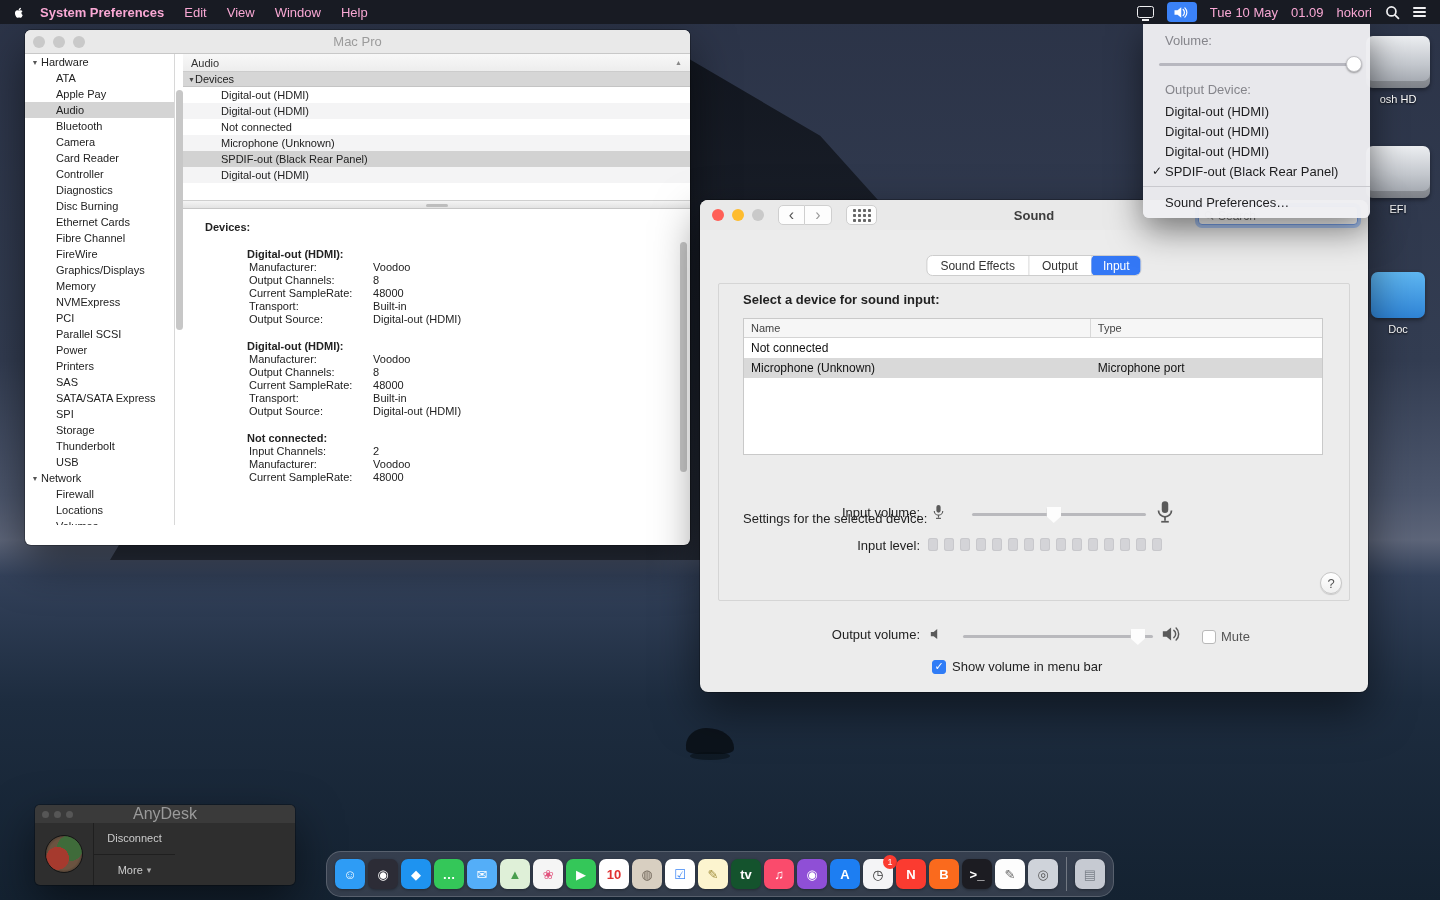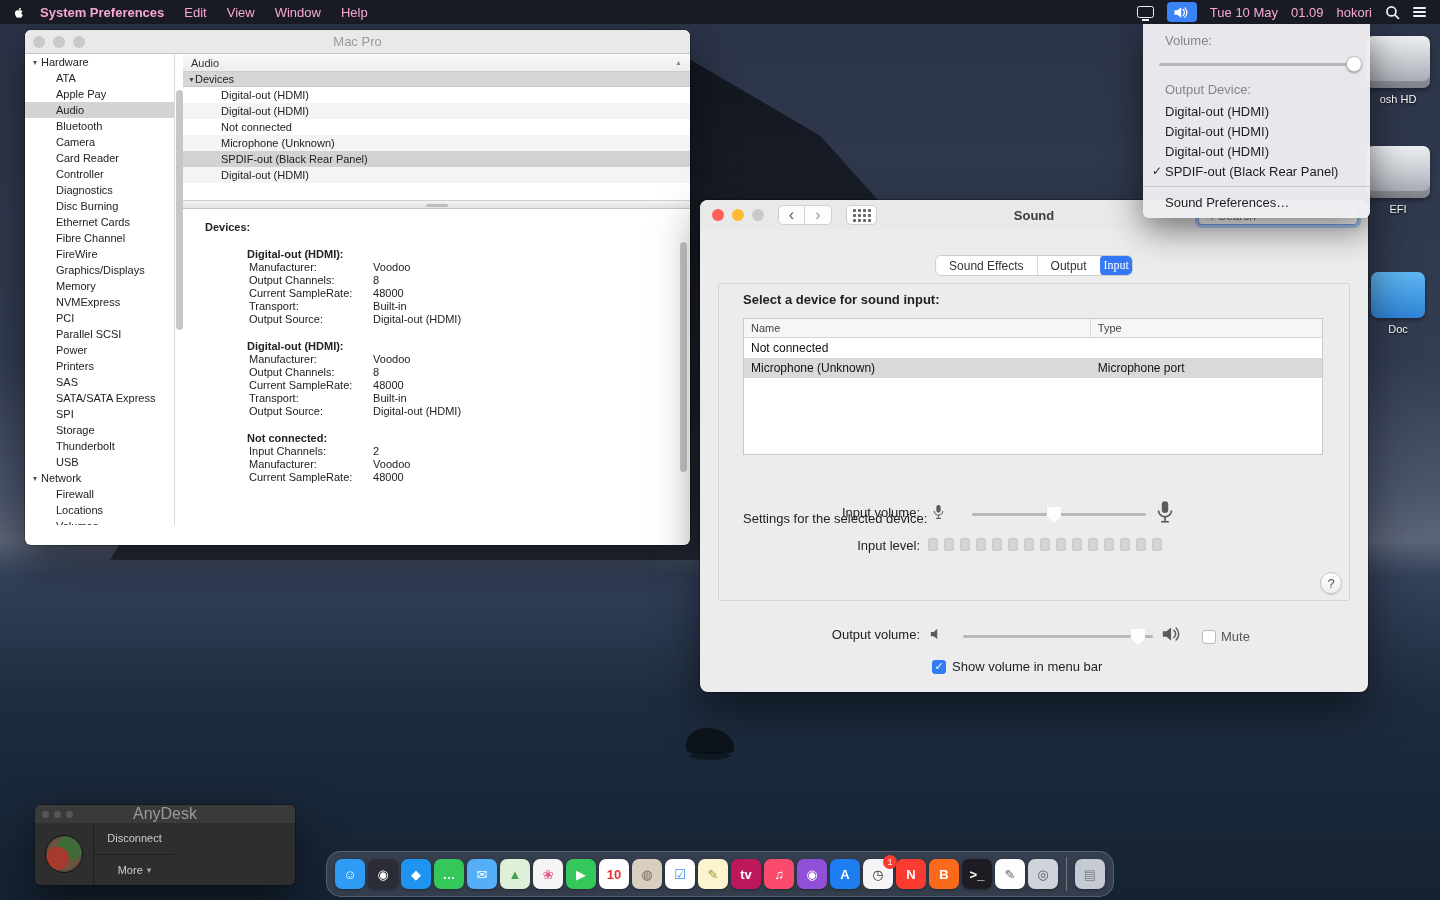--- a/index.html
+++ b/index.html
@@ -122,21 +122,21 @@
     border-radius:5px; display:flex; align-items:center; justify-content:center; }
   .snd-search { position:absolute; right:10px; top:6px; width:160px; height:19px; background:#fff;
     border:1px solid #7aa4ef; border-radius:4px; box-shadow:0 0 0 3px rgba(90,150,250,.45);
     display:flex; align-items:center; padding:0 5px; gap:4px; }
   .snd-search input { border:none; outline:none; width:100%; font-size:12px; background:transparent; color:#333;
     font-family:"Liberation Sans", sans-serif; }
   .tabs { position:absolute; left:50%; transform:translateX(-50%); top:55px; display:flex;
     background:#fff; border:1px solid #cdcdcd; border-radius:6px; overflow:hidden; height:21px; align-items:stretch; }
   .tab { display:flex; align-items:center; padding:0 13px; font-size:12px; color:#333; border-right:1px solid #d8d8d8; }
   .tab:last-child { border-right:none; }
-  .tab.active { background:#3478f6; color:#fff; border-radius:5px; margin:-1px; padding:0 4px;font-family:Liberation Serif, serif; }
+  .tab.active { background:#3478f6; color:#fff; border-radius:5px; margin:-1px; padding:0 12px; }
   .snd-panel { position:absolute; left:18px; right:18px; top:83px; bottom:91px; border:1px solid #d5d5d5; border-radius:2px; }
   .snd-label { position:absolute; font-size:13px; color:#222; }
   .snd-label.bold { font-weight:bold; }
   .snd-table { position:absolute; left:43px; top:118px; width:580px; height:137px; background:#fff; border:1px solid #c9c9c9; }
   .snd-thead { display:flex; height:19px; background:#f6f6f6; border-bottom:1px solid #d4d4d4; align-items:center; font-size:11px; color:#444; }
   .snd-thead .col-name { width:60%; padding-left:7px; border-right:1px solid #d8d8d8; height:100%; display:flex; align-items:center; }
   .snd-thead .col-type { flex:1; padding-left:7px; }
   .snd-row { display:flex; height:20px; align-items:center; font-size:12px; color:#111; }
   .snd-row .col-name { width:60%; padding-left:7px; }
   .snd-row .col-type { flex:1; padding-left:7px; }
@@ -820,21 +820,21 @@
         <span class="dock-glyph" style="background: rgb(255, 255, 255); color: rgb(63, 135, 245);">☑</span>
 
       </span>
 
       <span class="dock-item">
         <span class="dock-glyph" style="background: rgb(252, 244, 207); color: rgb(162, 143, 61);">✎</span>
 
       </span>
 
       <span class="dock-item">
-        <span class="dock-glyph" style="background: #be185d;">tv</span>
+        <span class="dock-glyph" style="background: #14532d;">tv</span>
 
       </span>
 
       <span class="dock-item">
         <span class="dock-glyph" style="background: rgb(250, 75, 108);">♫</span>
 
       </span>
 
       <span class="dock-item">
         <span class="dock-glyph" style="background: rgb(143, 79, 214);">◉</span>

